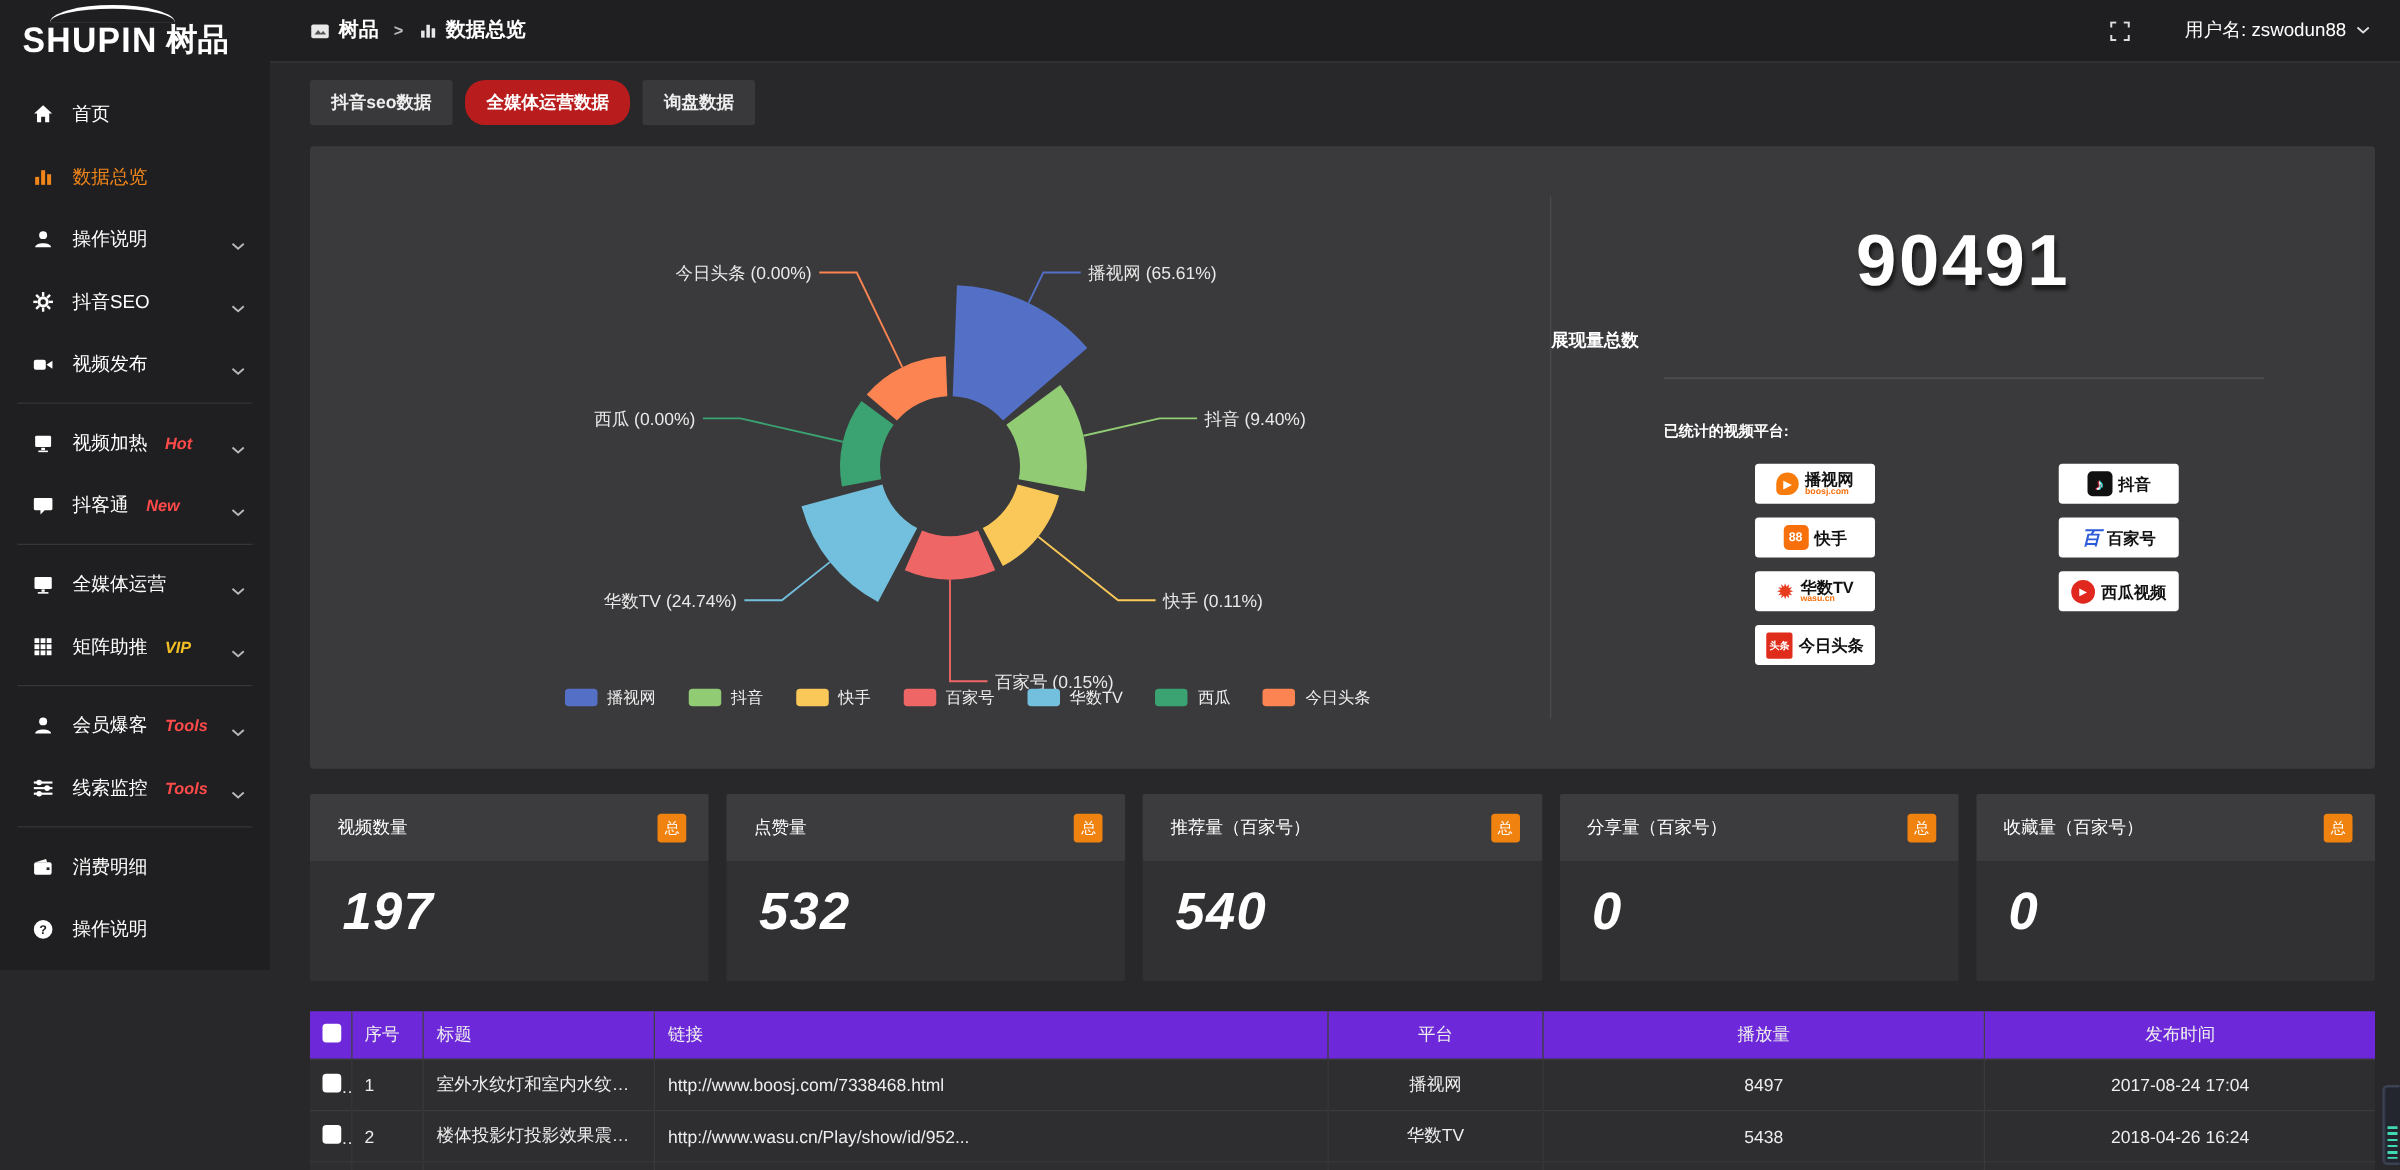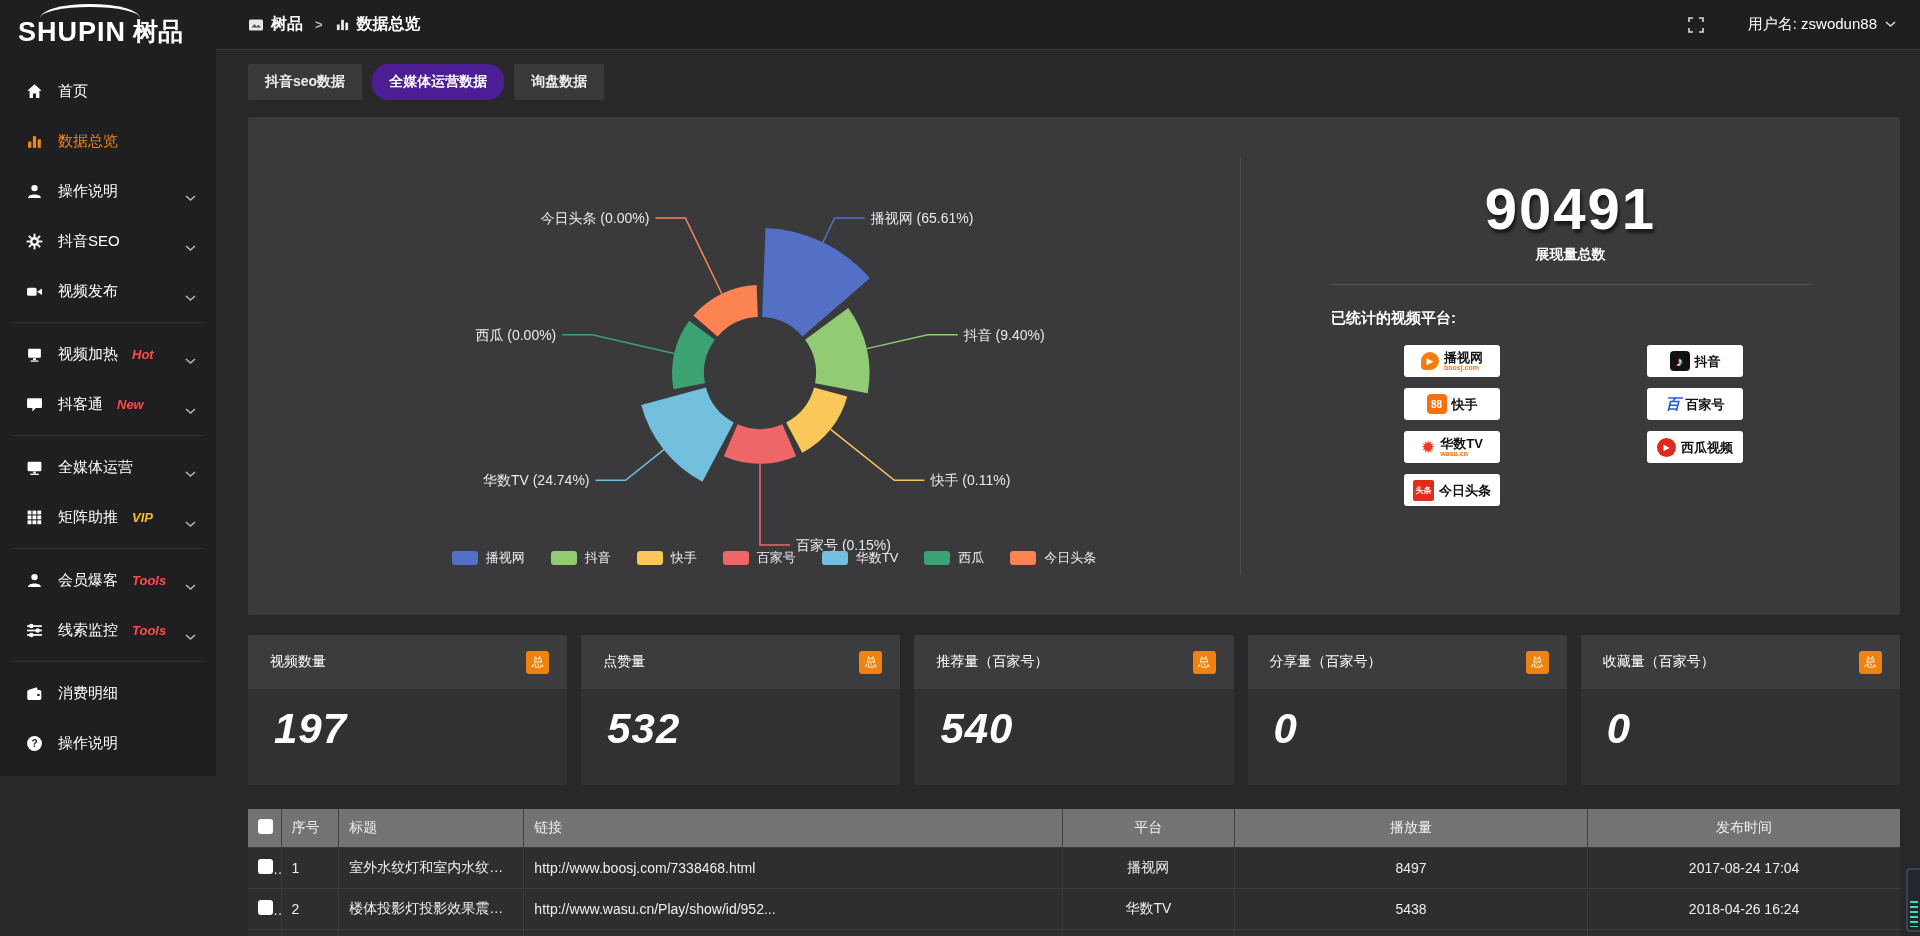--- a/index.html
+++ b/index.html
@@ -33,57 +33,57 @@
   .top-right { display:flex; align-items:center; gap:24px; }
   .fs-btn { cursor:pointer; display:flex; }
   .user-btn { display:flex; align-items:center; gap:8px; font-size:15px; cursor:pointer;margin-left:20px; }
 
   .content { padding:14px 20px 0 32px; }
 
   
   .tabs { display:flex; gap:10px; }
   .tab { background:#39393c; color:#eee; font-size:14px; font-weight:bold; border:none;
     padding:9px 17px; border-radius:2px; cursor:pointer; }
-  .tab.active { background:#4c1d95; color:#fff;border-radius:16px; }
+  .tab.active { background:#b91c1c; color:#fff;border-radius:16px; }
 
   
   .panel { position:relative; margin-top:17px; height:498px; background:#3a3a3c; border-radius:3px; }
   .chart-area { position:absolute; left:0; top:0; width:992px; height:498px; }
   .v-div { position:absolute; left:992px; top:40px; bottom:40px; width:1px; background:#4b4b4e; }
   .legend { position:absolute; left:60px; top:432px; width:932px; display:flex; justify-content:center; gap:26px; }
   .lg-item { display:flex; align-items:center; gap:8px; font-size:13px; color:#eee; cursor:pointer; }
   .lg-sw { width:26px; height:14px; border-radius:3px; }
 
   .summary { position:absolute; left:993px; top:0; right:0; bottom:0; }
   .big-num { text-align:center; margin-top:58px; font-size:58px; font-weight:800; letter-spacing:2px;
     text-shadow:2px 4px 3px rgba(0,0,0,.55); }
-  .big-label { text-align:center; font-size:14px; font-weight:bold; margin-top:4px; }
+  .big-label { text-align:left; font-size:14px; font-weight:bold; margin-top:22px; }
   .sum-rule { width:480px; margin:20px auto 0; border:none; border-top:1px solid #55555a; }
-  .plat-label { margin:24px 0 0 90px; font-size:15px; font-weight:bold; }
+  .plat-label { margin:34px 0 0 90px; font-size:12px; font-weight:bold; }
   .plat-cols { display:flex; margin:17px 0 0 163px; gap:147px; }
   .plat-col { display:flex; flex-direction:column; gap:11px; }
   .plat-badge { width:96px; height:32px; background:#fff; border-radius:3px; display:flex;
     align-items:center; justify-content:center; gap:5px; color:#111; overflow:hidden; }
   .pb-txt { font-weight:bold; font-size:13px; line-height:1; }
   .pb-sub { font-size:7px; line-height:1.1; font-weight:bold; }
   .pb-sq { border-radius:4px; display:flex; align-items:center; justify-content:center; flex:0 0 auto; }
 
   
   .cards { display:flex; gap:14px; margin-top:20px; }
   .card { flex:1; height:150px; border-radius:2px; overflow:hidden; }
   .card-head { height:54px; background:#3c3c3f; display:flex; align-items:center; justify-content:space-between; padding:0 18px 0 22px; }
   .card-title { font-size:14px; color:#fff; }
   .card-badge { width:23px; height:23px; background:#f0820f; border-radius:3px; color:#fff; font-size:12px;
     display:flex; align-items:center; justify-content:center; }
   .card-body { height:96px; background:#313134; padding:16px 0 0 26px;font-style:italic; }
   .card-value { font-size:42px; font-weight:bold; letter-spacing:1px; }
 
   
   table.data { width:100%; margin-top:24px; border-collapse:collapse; table-layout:fixed; }
-  table.data th { background:#737373; height:38px; font-size:14px; font-weight:normal; color:#eee;
+  table.data th { background:#6d28d9; height:38px; font-size:14px; font-weight:normal; color:#eee;
     border-right:1px solid #414144; padding:0 10px; }
   table.data td { background:#2e2e31; height:41px; font-size:14px; color:#eee;
     border-right:1px solid #3a3a3d; border-top:1px solid #3b3b3e; padding:0 10px; overflow:hidden;
     white-space:nowrap; text-overflow:ellipsis; }
   table.data th:last-child, table.data td:last-child { border-right:none; }
   .al { text-align:left; } .ac { text-align:center; }
   .cell-link { color:#e8872b; cursor:pointer; }
   .cbx { width:15px; height:15px; background:#fff; border-radius:3px; display:inline-block; cursor:pointer; }
 
   

